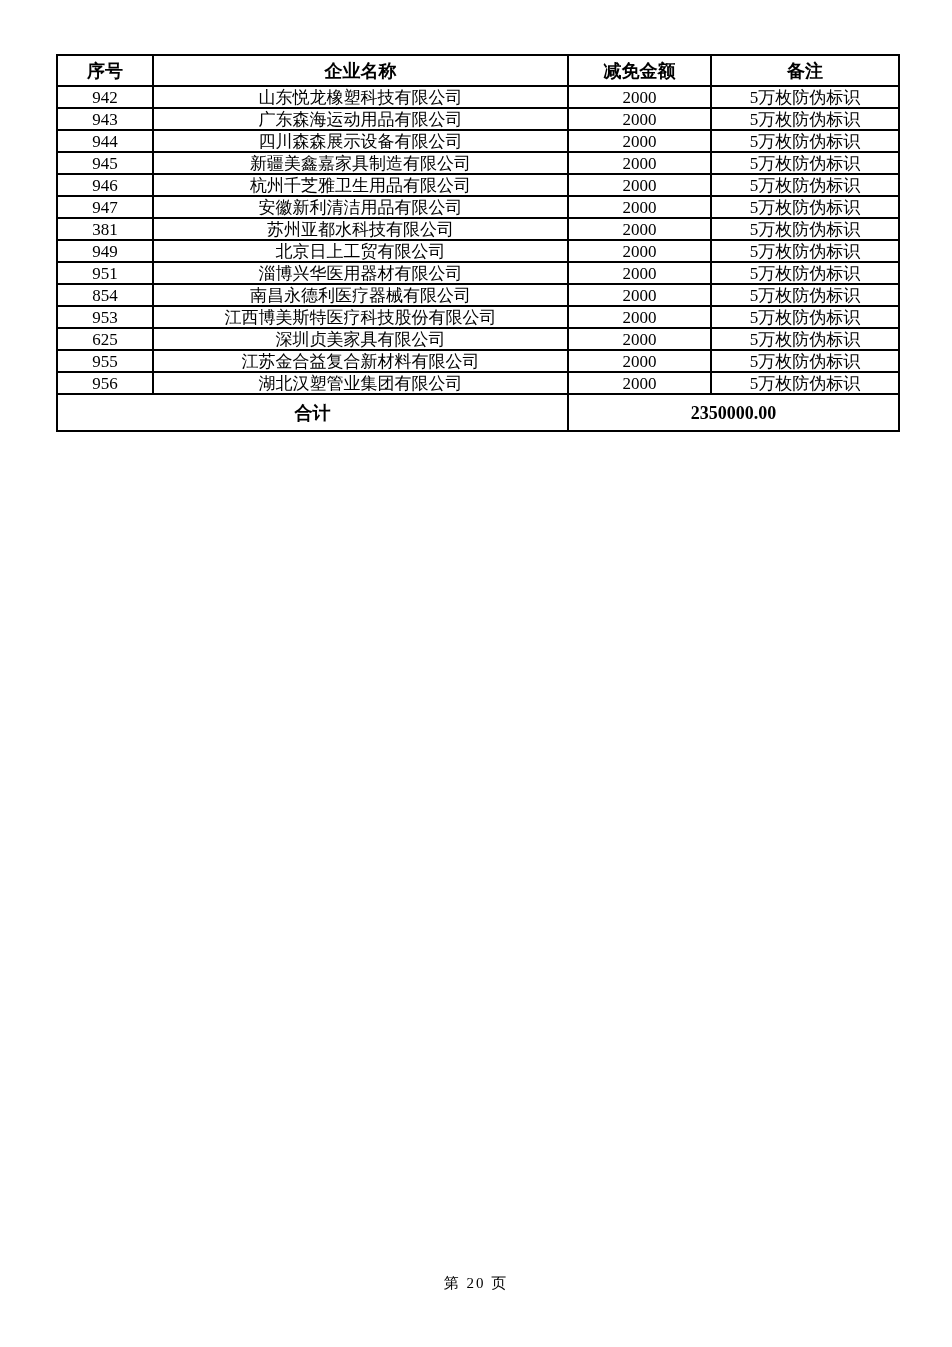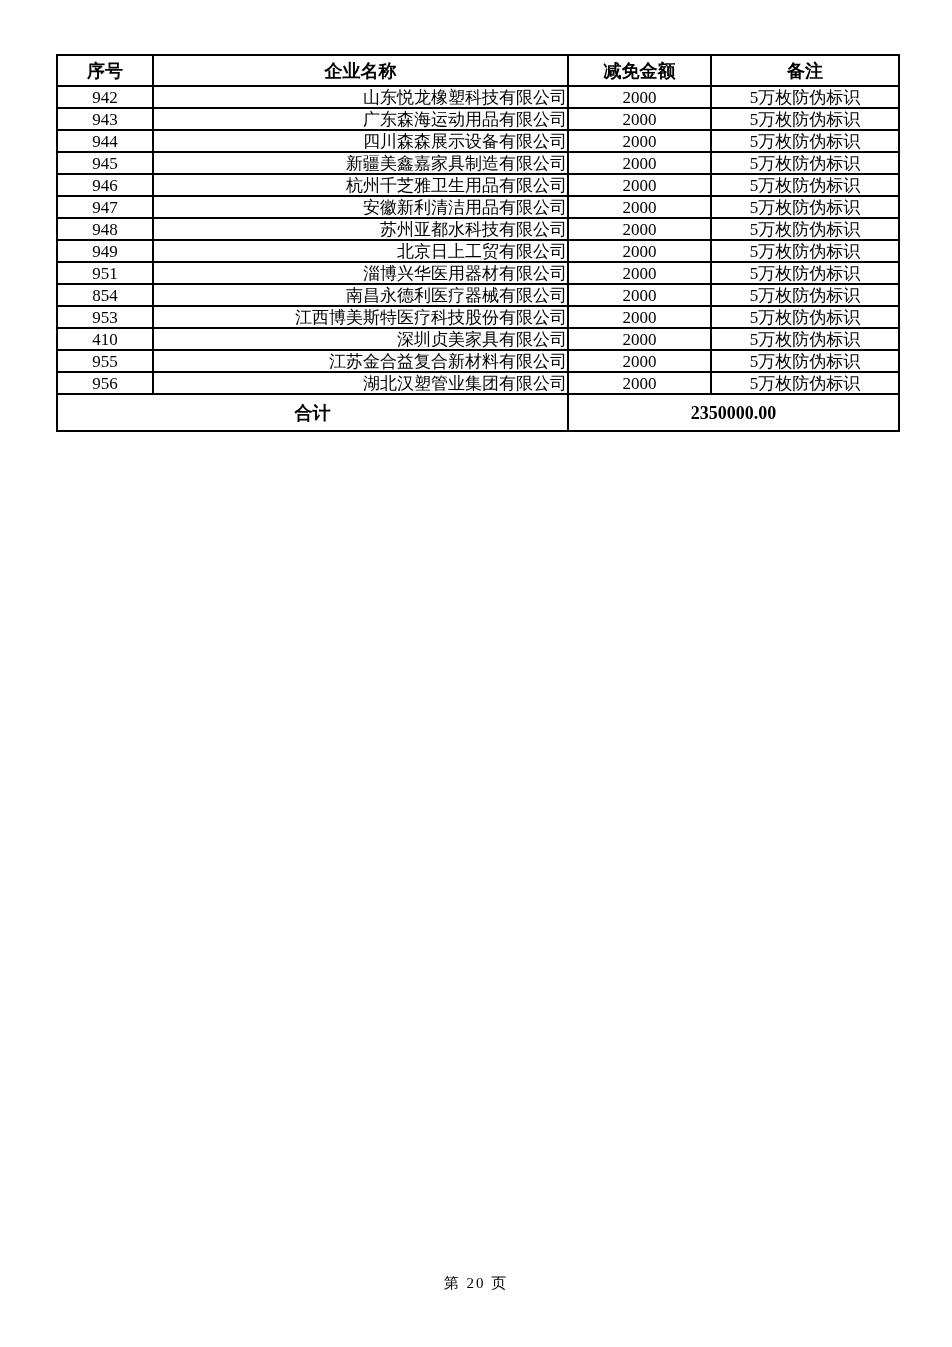--- a/index.html
+++ b/index.html
@@ -39,21 +39,21 @@
     height: 29px;
     font-size: 18px;
     font-weight: bold;
     text-align: center;
   }
   table.fee-table tbody td {
     height: 20px;
     font-size: 17px;
   }
   .cell-center { text-align: center; margin-top: 19px; }
-  .cell-left   { text-align: right; padding-left: 4px; }
+  .cell-left   { text-align: center; padding-left: 4px; }
   table.fee-table tfoot td {
     height: 35px;
     font-size: 18px;
     font-weight: bold;
     text-align: center;
     margin-top: 32px;
   }
   .page-footer {
     position: absolute;
     left: 0;
@@ -116,21 +116,21 @@
           <td class="cell-center">2000</td>
           <td class="cell-center">5万枚防伪标识</td>
         </tr>
         <tr>
           <td class="cell-center">947</td>
           <td class="cell-left">安徽新利清洁用品有限公司</td>
           <td class="cell-center">2000</td>
           <td class="cell-center">5万枚防伪标识</td>
         </tr>
         <tr>
-          <td class="cell-center">948</td>
+          <td class="cell-center">381</td>
           <td class="cell-left">苏州亚都水科技有限公司</td>
           <td class="cell-center">2000</td>
           <td class="cell-center">5万枚防伪标识</td>
         </tr>
         <tr>
           <td class="cell-center">949</td>
           <td class="cell-left">北京日上工贸有限公司</td>
           <td class="cell-center">2000</td>
           <td class="cell-center">5万枚防伪标识</td>
         </tr>
@@ -146,21 +146,21 @@
           <td class="cell-center">2000</td>
           <td class="cell-center">5万枚防伪标识</td>
         </tr>
         <tr>
           <td class="cell-center">953</td>
           <td class="cell-left">江西博美斯特医疗科技股份有限公司</td>
           <td class="cell-center">2000</td>
           <td class="cell-center">5万枚防伪标识</td>
         </tr>
         <tr>
-          <td class="cell-center">410</td>
+          <td class="cell-center">625</td>
           <td class="cell-left">深圳贞美家具有限公司</td>
           <td class="cell-center">2000</td>
           <td class="cell-center">5万枚防伪标识</td>
         </tr>
         <tr>
           <td class="cell-center">955</td>
           <td class="cell-left">江苏金合益复合新材料有限公司</td>
           <td class="cell-center">2000</td>
           <td class="cell-center">5万枚防伪标识</td>
         </tr>

